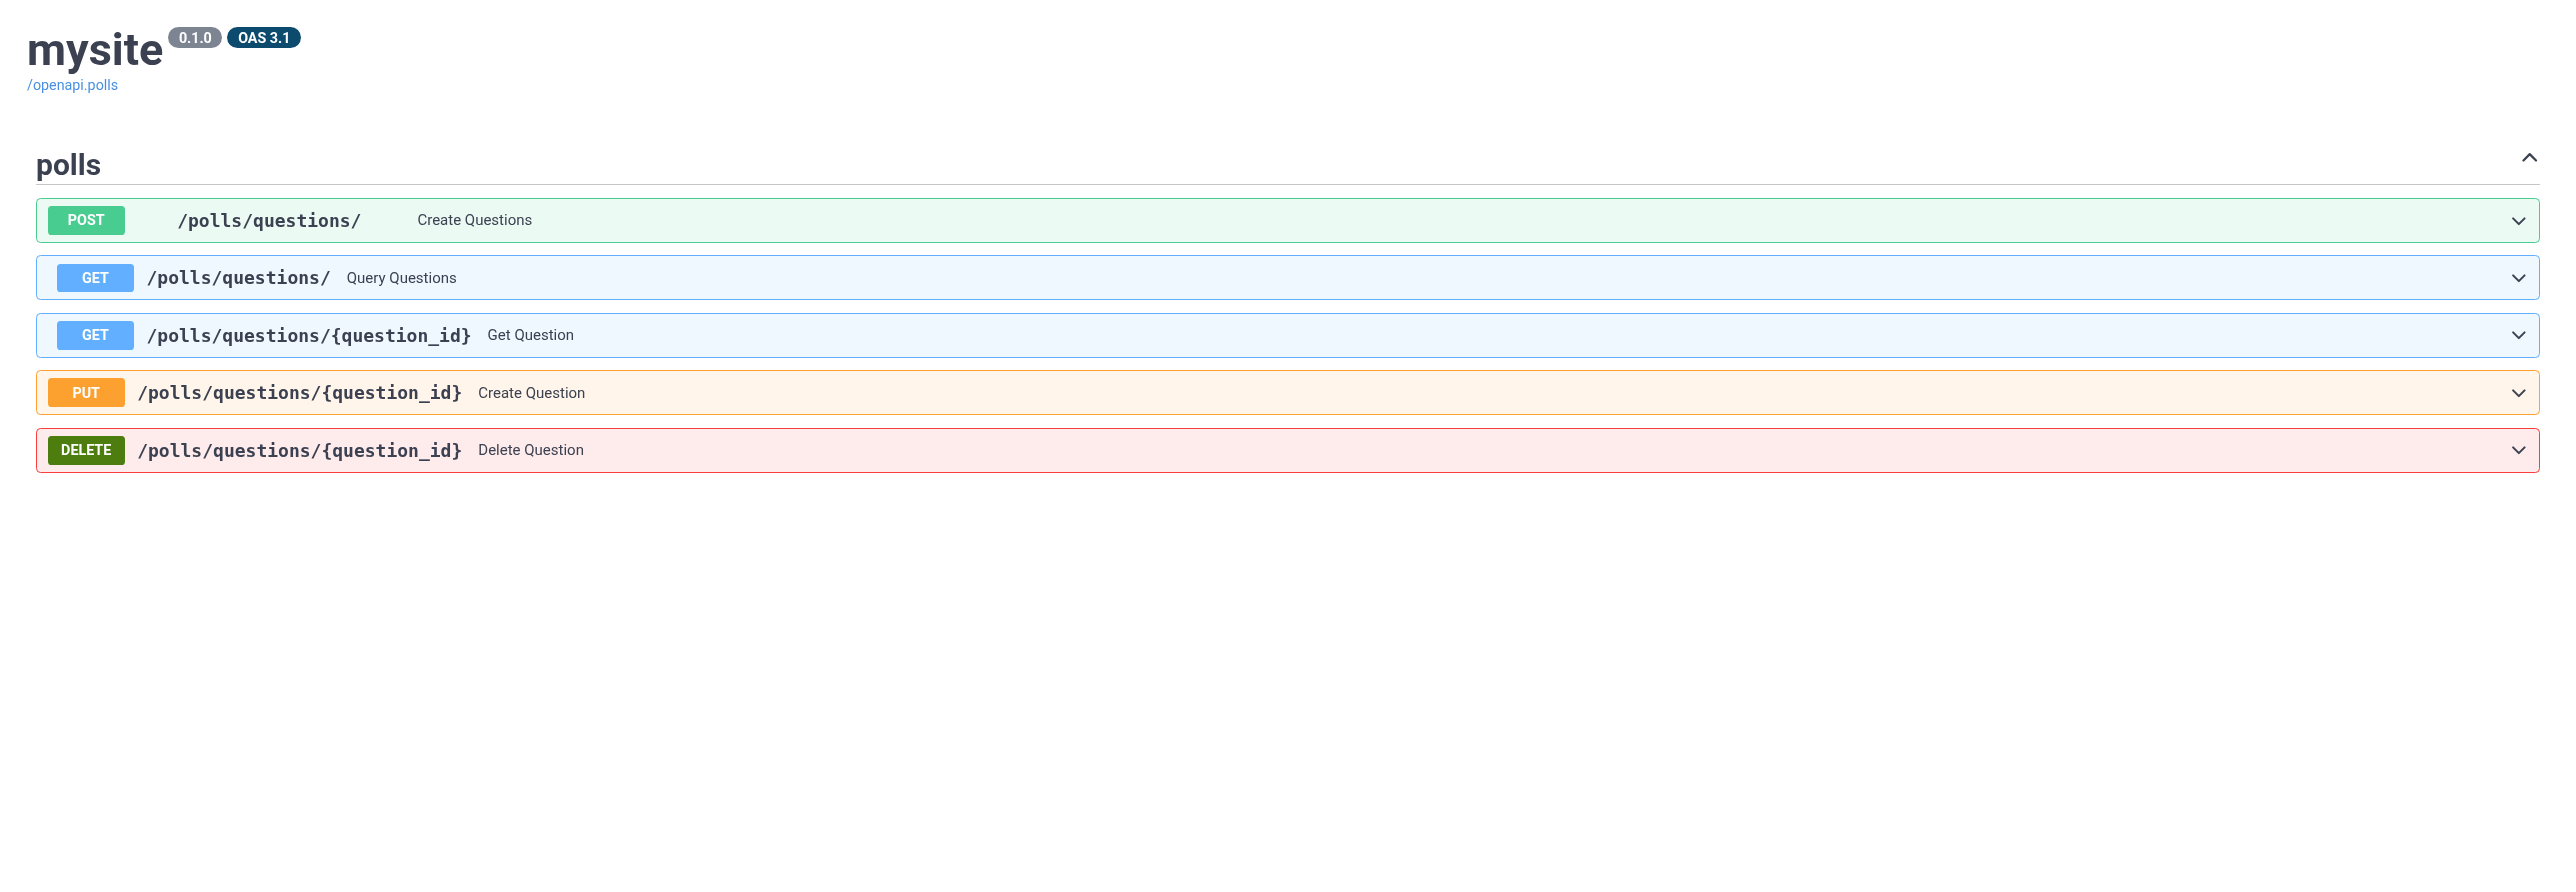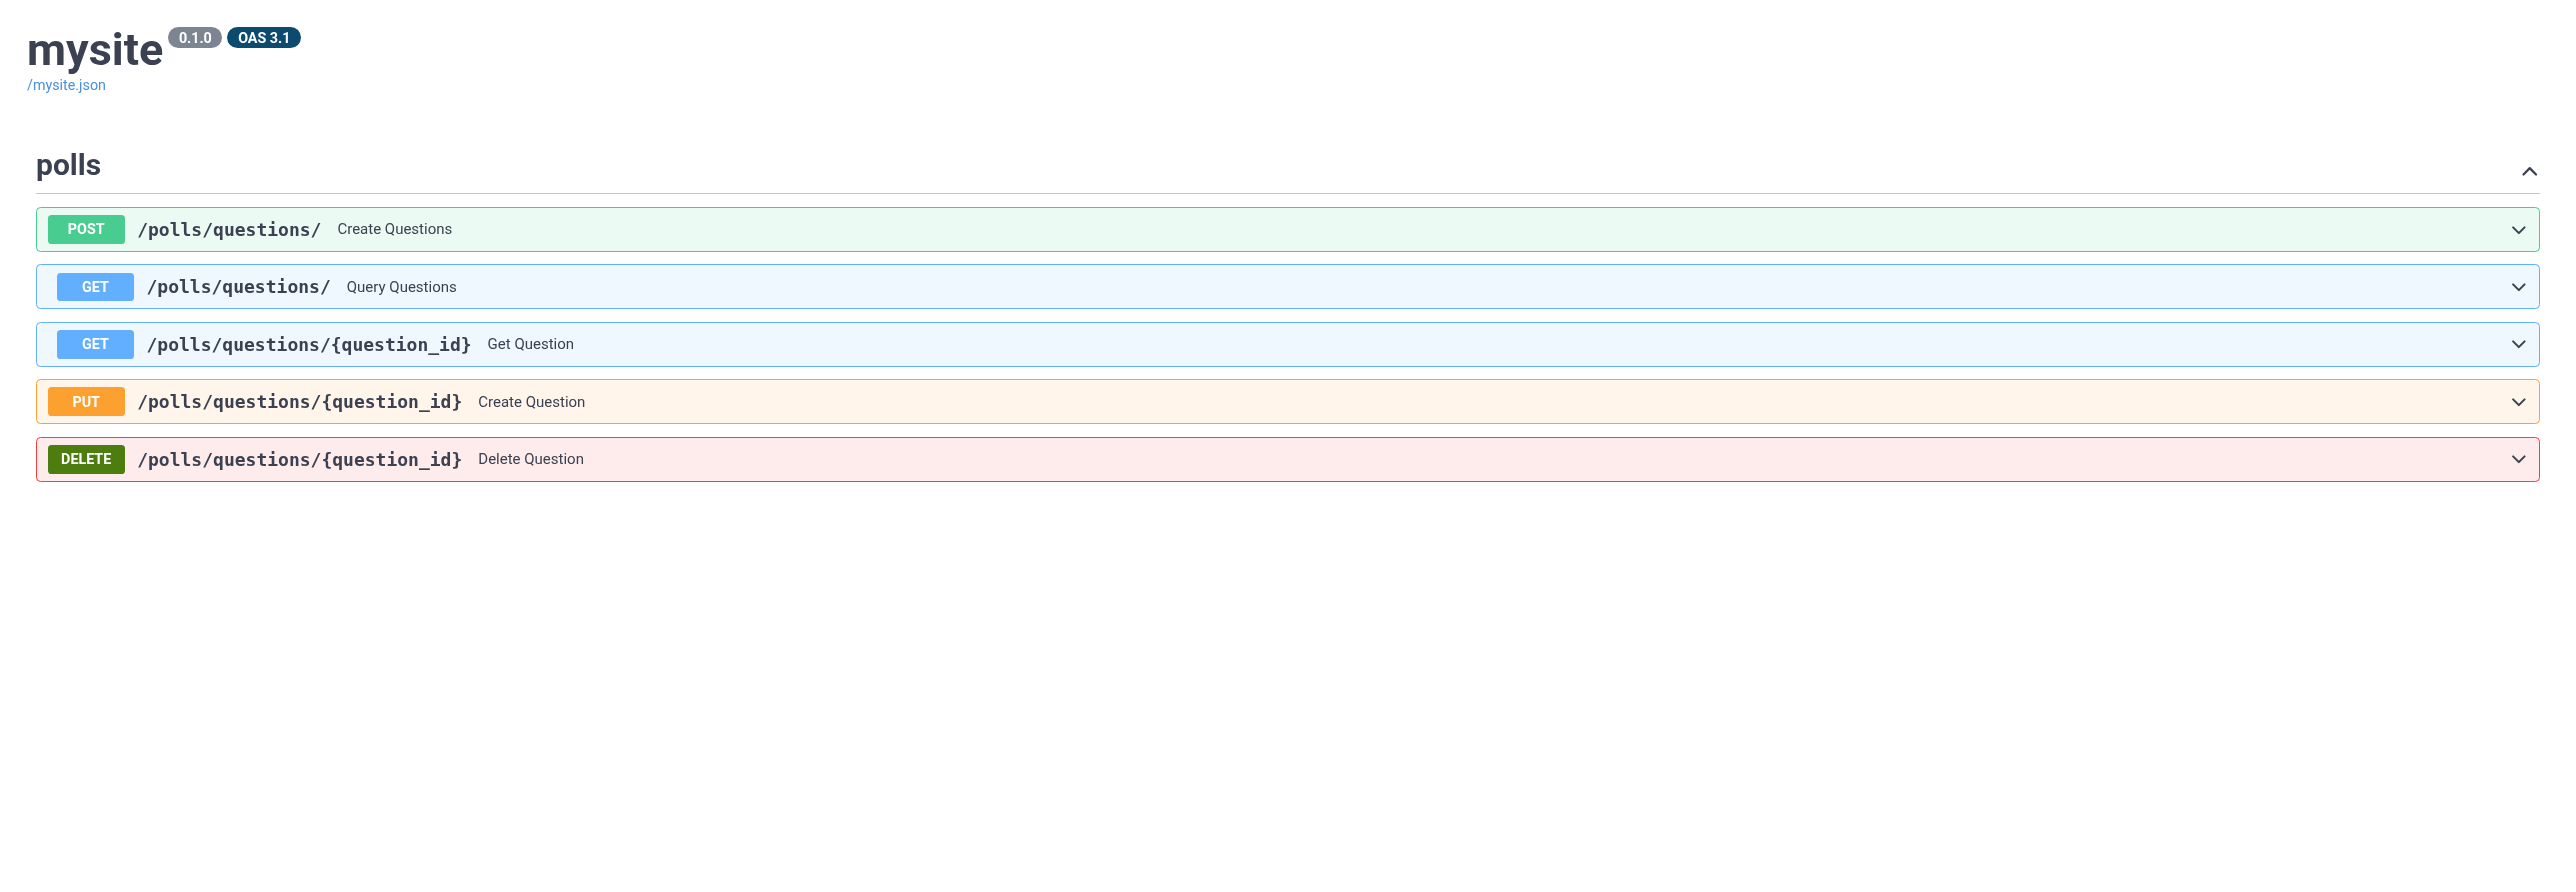--- a/index.html
+++ b/index.html
@@ -40,24 +40,24 @@
     margin-top: 5.4px;
     display: inline-block;
     cursor: pointer;
   }
   .section {
     margin-top: 54px;
     padding: 0 9px 0 9px;
   }
   .section-header {
     display: flex;
-    align-items: flex-end;
+    align-items: flex-start;
     justify-content: space-between;
     border-bottom: 0.9px solid rgba(59,65,81,0.3);
-    padding-bottom: 11px;
+    padding-bottom: 2px;
     cursor: pointer;
   }
   .section-title {
     font-size: 30px;
     font-weight: 700;
     color: #3b4151;
   }
   .chevron {
     width: 21.5px;
     height: 21.5px;
@@ -66,21 +66,21 @@
   .op-list { margin-top: 12.5px; }
   .op {
     display: flex;
     align-items: center;
     border: 0.9px solid;
     border-radius: 4.5px;
     margin-bottom: 12.5px;
     padding: 7.2px 10.7px;
     cursor: pointer;
   }
-  .op-post   { background: rgba(73,204,144,0.1);  border-color: #49cc90; }
+  .op-post   { background: rgba(73,204,144,0.1);  border-color: #49cc90; gap: 40px; }
   .op-get    { background: rgba(97,175,254,0.1);  border-color: #61affe; padding-left: 20px; }
   .op-put    { background: rgba(252,161,48,0.1);  border-color: #fca130; }
   .op-delete { background: rgba(249,62,62,0.1);   border-color: #f93e3e; }
   .op-method {
     min-width: 77px;
     text-align: center;
     color: #fff;
     font-weight: 700;
     font-size: 14.3px;
     padding: 6.3px 0;
@@ -113,21 +113,21 @@
 </head>
 <body>
 
 
 
 <div class="header">
   <span class="title">mysite</span>
   <span class="badge badge-version">0.1.0</span>
   <span class="badge badge-oas">OAS 3.1</span>
 </div>
-<a class="spec-link">/mysite.json</a>
+<a class="spec-link">/openapi.polls</a>
 
 <div class="section">
   <div class="section-header">
     <span class="section-title">polls</span>
     <span class="chevron">
       <svg viewBox="0 0 24 24" fill="none" stroke="#3b4151" stroke-width="2.5" stroke-linecap="round" stroke-linejoin="round">
           <polyline points="5 15 12 8 19 15"></polyline>
         </svg>
     </span>
   </div>

